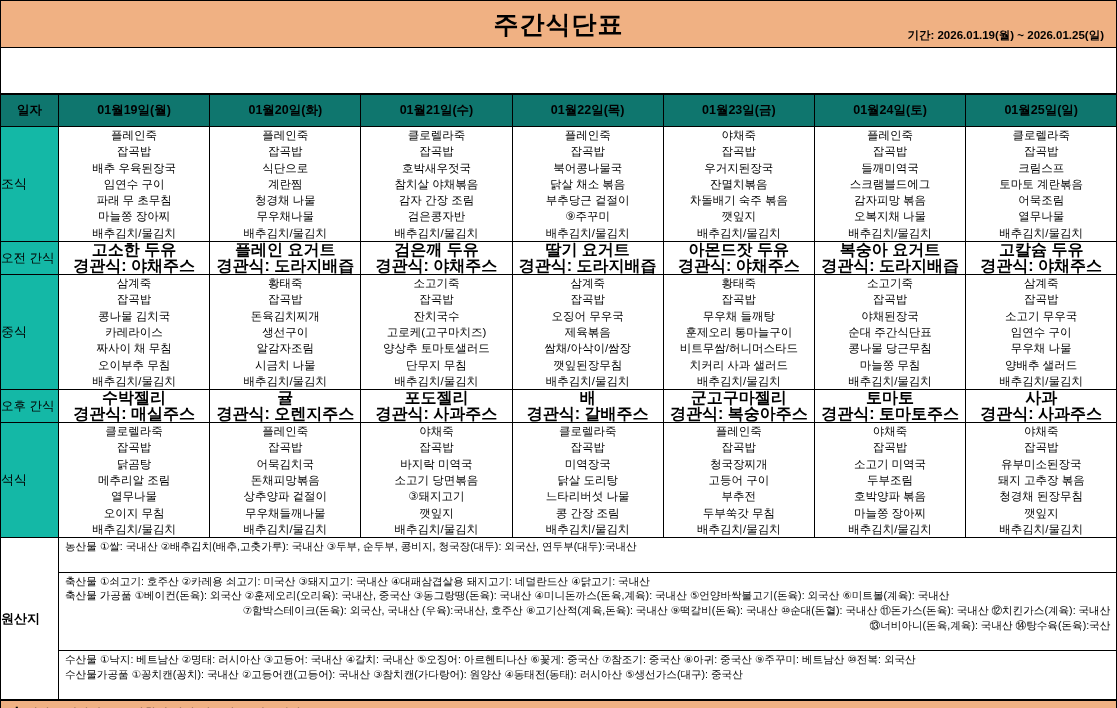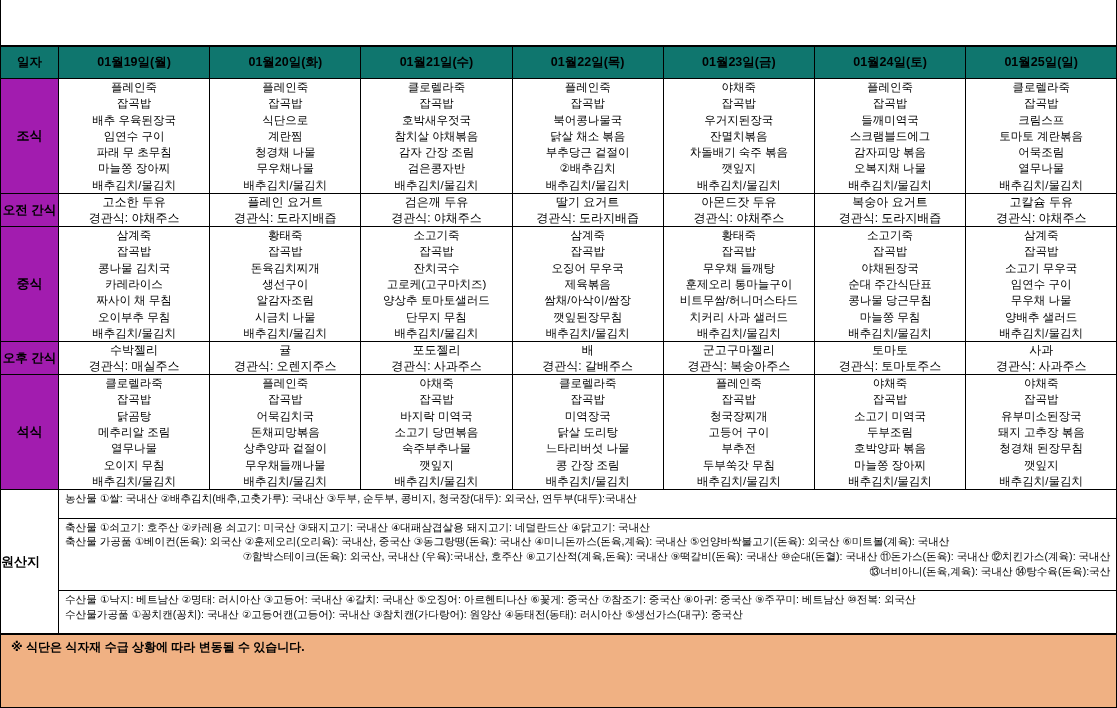--- a/index.html
+++ b/index.html
@@ -83,59 +83,60 @@
   thead th {
     background: #0f766e;
     height: 32px;
     font-size: 12.5px;
     font-weight: bold;
     text-align: center;
   }
   th.hdr-label { font-size: 12.5px; }
 
   td.rowlabel {
-    text-align: center;
-    font-weight: bold;
+    text-align: left;
+    font-weight: normal;
     font-size: 13px;
-    background: #a21caf;
+    background: #14b8a6;
   }
   td.rowlabel.small { font-size: 12.5px; }
 
   td.meal {
     text-align: center;
     font-size: 11.5px;
     line-height: 16.3px;
     padding: 3px 1px 4px 1px;
   }
   td.meal .dish { display: block; white-space: nowrap; }
 
   td.snack {
     text-align: center;
-    font-size: 12px;
+    font-size: 16px;
     line-height: 16px;
     padding: 2px 1px 3px 1px;
+    font-weight: bold;
   }
   td.snack .s1 { display: block; }
   td.snack .s2 { display: block; }
 
   
   td.origin-label {
     text-align: left;
     font-weight: bold;
     font-size: 13px;
     width: 58px;
     margin-left: 40px;
   }
   td.origin-body {
     padding: 0;
     vertical-align: top;
   }
   .origin-group {
     border-bottom: 1px solid #000;
-    padding: 1px 6px 12px 6px;
+    padding: 1px 6px 18px 6px;
   }
   .origin-group:last-child { border-bottom: none; }
   .origin-line {
     font-size: 10.6px;
     line-height: 14.6px;
     white-space: nowrap;
   }
   .origin-line.indent { text-align: right; }
 
   
@@ -152,20 +153,24 @@
     line-height: 19px;
     font-weight: bold;
     white-space: nowrap;
   }
 </style>
 </head>
 <body>
 
 <div class="sheet">
 
+  <div class="title-bar">
+    <div class="title-text">주간식단표</div>
+    <div class="period-text">기간: 2026.01.19(월) ~ 2026.01.25(일)</div>
+  </div>
 
   <div class="blank-strip"></div>
 
   <table class="menu">
     <colgroup>
       <col class="c-label">
       <col class="c-day">
         <col class="c-day">
         <col class="c-day">
         <col class="c-day">
@@ -214,21 +219,21 @@
             <span class="dish">감자 간장 조림</span>
             <span class="dish">검은콩자반</span>
             <span class="dish">배추김치/물김치</span>
           </td>
           <td class="meal">
             <span class="dish">플레인죽</span>
             <span class="dish">잡곡밥</span>
             <span class="dish">북어콩나물국</span>
             <span class="dish">닭살 채소 볶음</span>
             <span class="dish">부추당근 겉절이</span>
-            <span class="dish">②배추김치</span>
+            <span class="dish">⑨주꾸미</span>
             <span class="dish">배추김치/물김치</span>
           </td>
           <td class="meal">
             <span class="dish">야채죽</span>
             <span class="dish">잡곡밥</span>
             <span class="dish">우거지된장국</span>
             <span class="dish">잔멸치볶음</span>
             <span class="dish">차돌배기 숙주 볶음</span>
             <span class="dish">깻잎지</span>
             <span class="dish">배추김치/물김치</span>
@@ -398,21 +403,21 @@
             <span class="dish">돈채피망볶음</span>
             <span class="dish">상추양파 겉절이</span>
             <span class="dish">무우채들깨나물</span>
             <span class="dish">배추김치/물김치</span>
           </td>
           <td class="meal">
             <span class="dish">야채죽</span>
             <span class="dish">잡곡밥</span>
             <span class="dish">바지락 미역국</span>
             <span class="dish">소고기 당면볶음</span>
-            <span class="dish">숙주부추나물</span>
+            <span class="dish">③돼지고기</span>
             <span class="dish">깻잎지</span>
             <span class="dish">배추김치/물김치</span>
           </td>
           <td class="meal">
             <span class="dish">클로렐라죽</span>
             <span class="dish">잡곡밥</span>
             <span class="dish">미역장국</span>
             <span class="dish">닭살 도리탕</span>
             <span class="dish">느타리버섯 나물</span>
             <span class="dish">콩 간장 조림</span>

